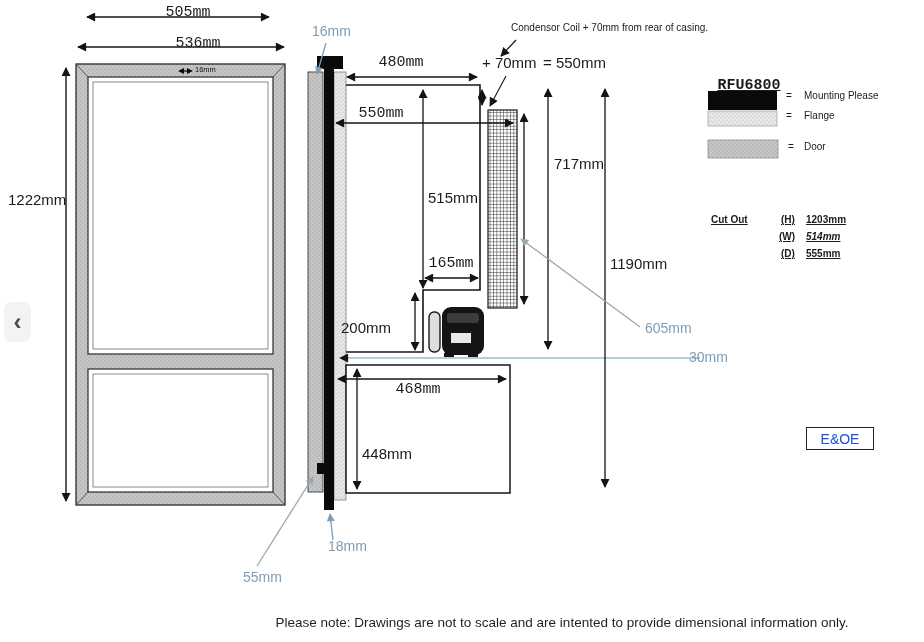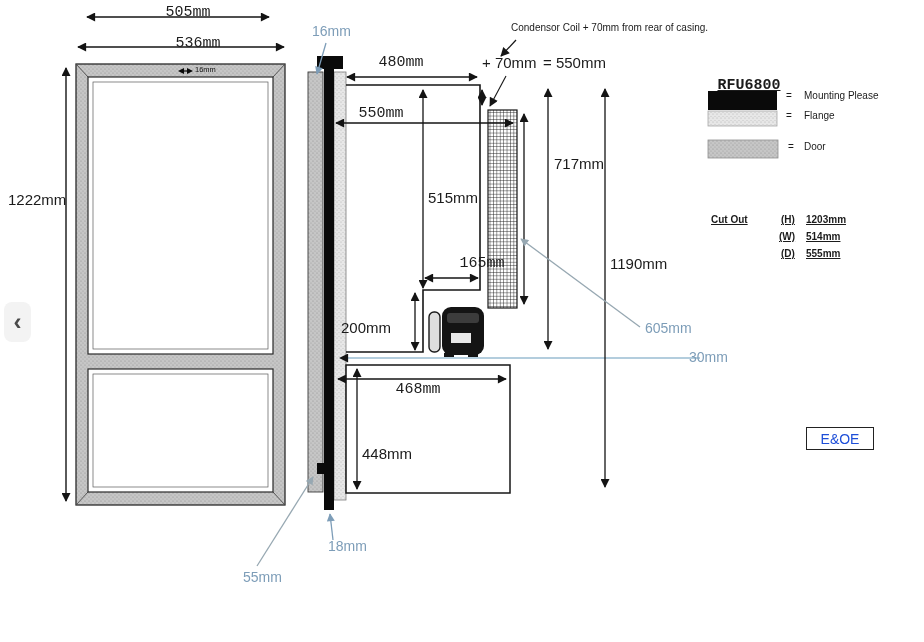--- a/index.html
+++ b/index.html
@@ -156,21 +156,21 @@
   <div class="lbl" style="left:8px;top:192px;">1222mm</div>
   <div class="lbl tiny" style="left:195px;top:66px;">16mm</div>
 
   <div class="lbl blue" style="left:312px;top:24px;">16mm</div>
   <div class="lbl center" style="left:364px;top:55px;width:74px;">480mm</div>
   <div class="lbl" style="left:482px;top:55px;">+ 70mm</div>
   <div class="lbl" style="left:543px;top:55px;">= 550mm</div>
   <div class="lbl small" style="left:511px;top:22px;">Condensor Coil + 70mm from rear of casing.</div>
   <div class="lbl center" style="left:344px;top:106px;width:74px;">550mm</div>
   <div class="lbl" style="left:428px;top:190px;">515mm</div>
-  <div class="lbl center" style="left:423px;top:256px;width:56px;padding-left:31px;">165mm</div>
+  <div class="lbl center" style="left:423px;top:256px;width:56px;">165mm</div>
   <div class="lbl" style="left:341px;top:320px;">200mm</div>
   <div class="lbl" style="left:554px;top:156px;">717mm</div>
   <div class="lbl" style="left:610px;top:256px;">1190mm</div>
   <div class="lbl blue" style="left:645px;top:321px;">605mm</div>
   <div class="lbl blue" style="left:689px;top:350px;">30mm</div>
   <div class="lbl center" style="left:388px;top:382px;width:60px;">468mm</div>
   <div class="lbl" style="left:362px;top:446px;">448mm</div>
   <div class="lbl blue" style="left:328px;top:539px;">18mm</div>
   <div class="lbl blue" style="left:243px;top:570px;">55mm</div>
 
@@ -179,26 +179,27 @@
   <div class="lbl small" style="left:804px;top:90px;">Mounting Please</div>
   <div class="lbl small" style="left:786px;top:110px;">=</div>
   <div class="lbl small" style="left:804px;top:110px;">Flange</div>
   <div class="lbl small" style="left:788px;top:141px;">=</div>
   <div class="lbl small" style="left:804px;top:141px;">Door</div>
 
   <div class="lbl small bold underline" style="left:711px;top:191px;">Cut Out</div>
   <div class="lbl small bold underline" style="left:781px;top:191px;">(H)</div>
   <div class="lbl small bold underline" style="left:806px;top:191px;">1203mm</div>
   <div class="lbl small bold underline" style="left:779px;top:208px;">(W)</div>
-  <div class="lbl small bold underline" style="left:806px;top:208px;">514mm</div>
+  <div class="lbl small bold underline" style="left:806px;top:208px;font-style:italic;">514mm</div>
   <div class="lbl small bold underline" style="left:781px;top:225px;">(D)</div>
   <div class="lbl small bold underline" style="left:806px;top:225px;">555mm</div>
 
   <div class="eoe-box">
     <span>E&amp;OE</span>
   </div>
 
+  <div class="footer-note">Please note: Drawings are not to scale and are intented to provide dimensional information only.</div>
 
   <div class="prev-btn">
     <span>‹</span>
   </div>
 
 </div>
 
 </body></html>

